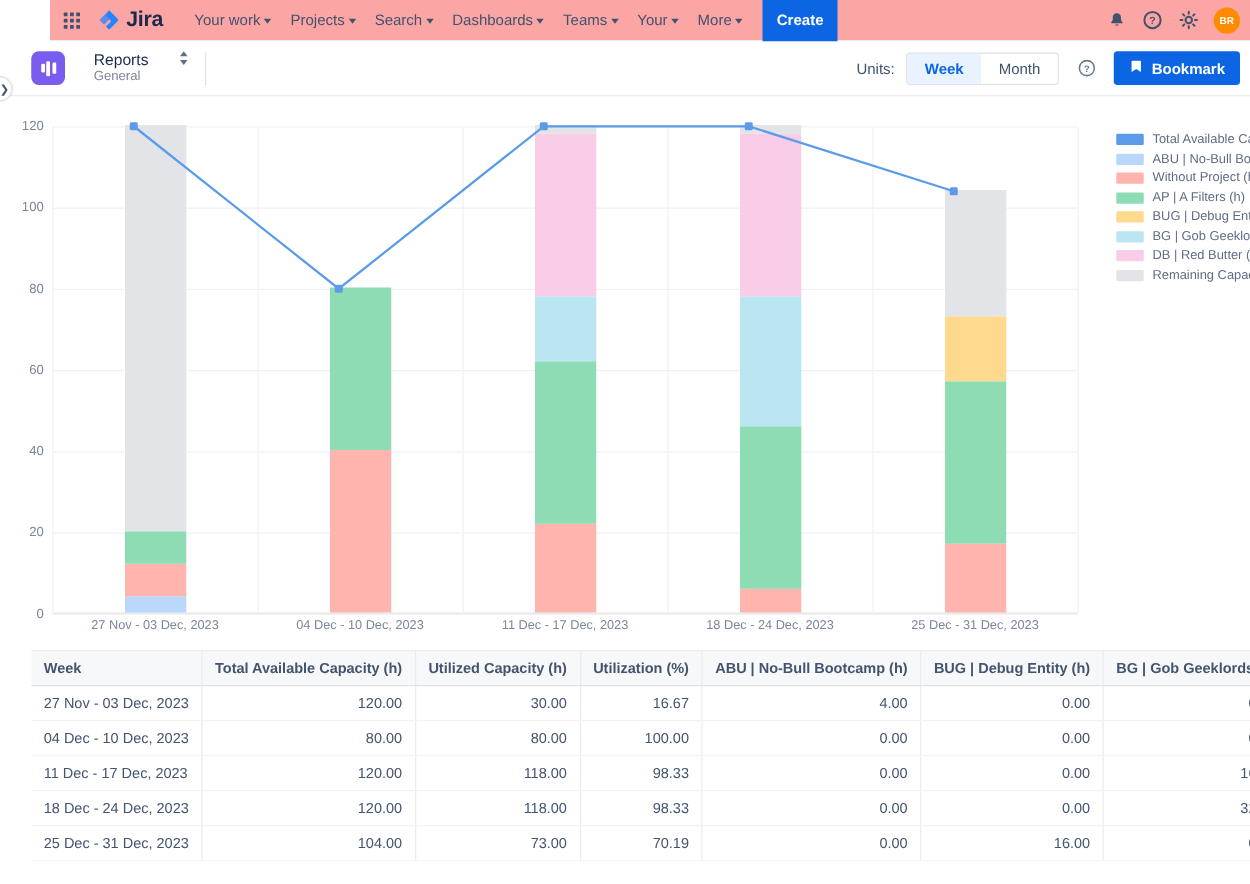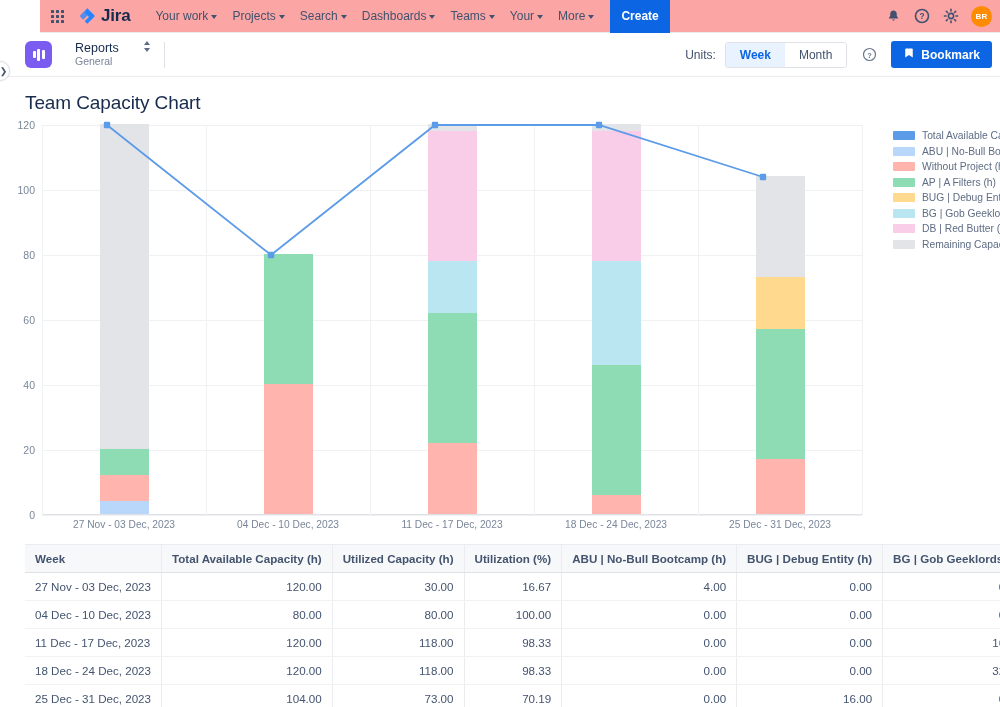--- a/index.html
+++ b/index.html
@@ -336,21 +336,20 @@
         <svg width="12" height="12" viewBox="0 0 16 16">
             <path d="M4 2h8a1 1 0 0 1 1 1v11l-5-3.2L3 14V3a1 1 0 0 1 1-1z" fill="#fff"></path>
           </svg>
       </span>
       <span>Bookmark</span>
     </button>
   </div>
 </div>
 
 <div class="page">
-  <div class="page-title">Team Capacity Chart</div>
 
   <div class="chart-wrap">
     <div class="plot" id="plot">
       <div class="axis-base"></div>
     <div class="gridline" style="top: 390px;"></div>
         <div class="axis-y-lbl" style="top: 390px;">0</div>
         <div class="gridline" style="top: 325px;"></div>
         <div class="axis-y-lbl" style="top: 325px;">20</div>
         <div class="gridline" style="top: 260px;"></div>
         <div class="axis-y-lbl" style="top: 260px;">40</div>

